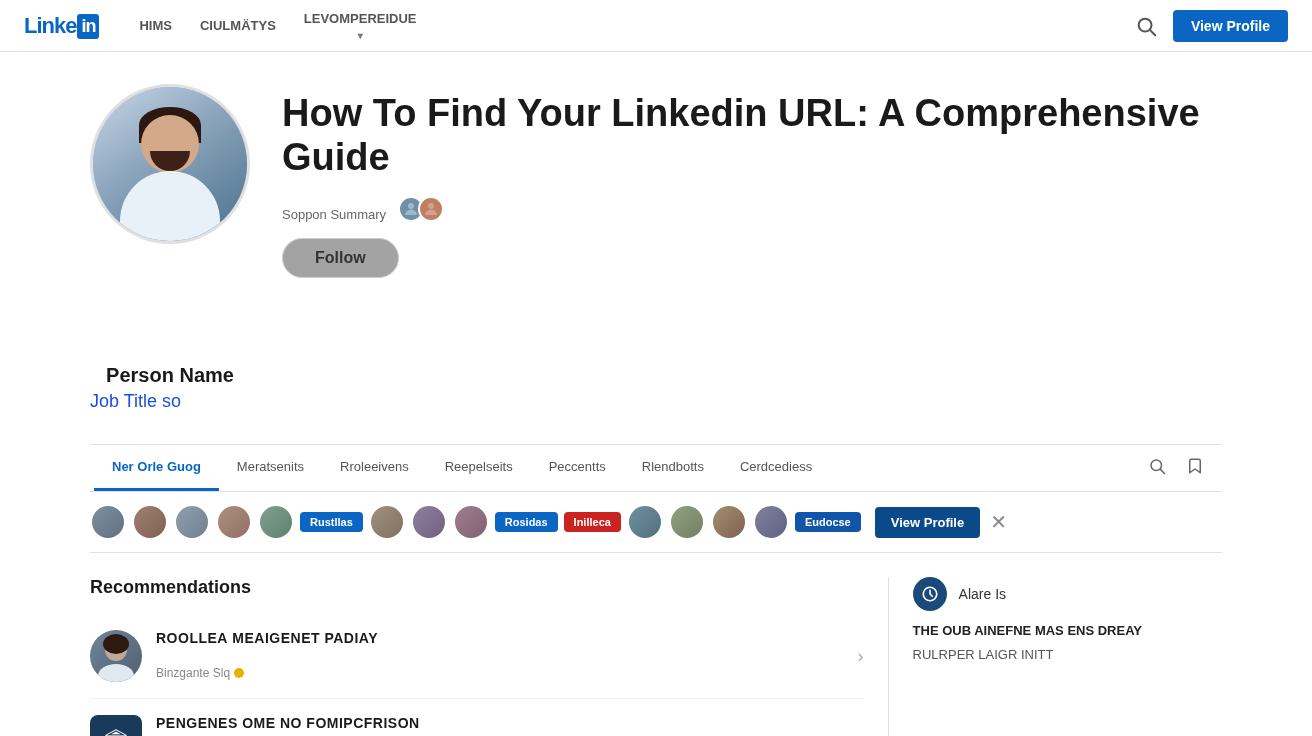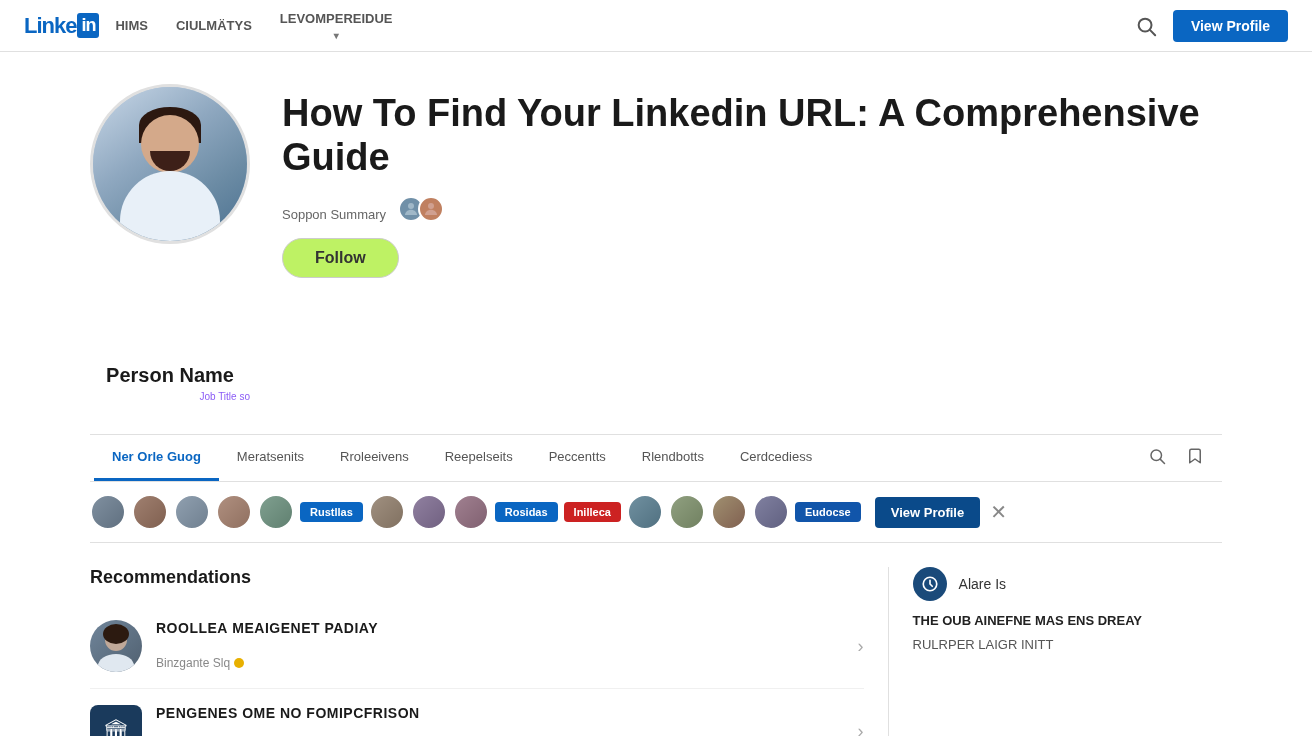--- a/index.html
+++ b/index.html
@@ -17,22 +17,22 @@
       padding: 0 24px;
       height: 52px;
       border-bottom: 1px solid #e0e0e0;
       background: #fff;
       position: sticky;
       top: 0;
       z-index: 100;
     }
     .logo {
       display: flex;
-      align-items: center;
-      margin-right: 16px;
+      align-items: flex-end;
+      margin-right: 40px;
       font-size: 22px;
       font-weight: 900;
       color: #0a66c2;
       letter-spacing: -1px;
     }
     .logo .logo-in {
       background: #0a66c2;
       color: #fff;
       padding: 2px 4px;
       border-radius: 3px;
@@ -169,23 +169,23 @@
       background: #3d2018;
     }
     .person-name {
       font-size: 20px;
       font-weight: 700;
       color: #1a1a1a;
       margin-top: 120px;
       text-align: center;
     }
     .person-title {
-      font-size: 10px;
-      color: #8b5cf6;
-      text-align: right;
+      font-size: 18px;
+      color: #1d4ed8;
+      text-align: left;
       margin-top: 4px;
     }
 
     .article-info { flex: 3; padding-top: 8px; }
     .article-title {
       font-size: 38px;
       font-weight: 800;
       color: #1a1a1a;
       line-height: 1.15;
       margin-bottom: 16px;
@@ -215,21 +215,21 @@
       align-items: center;
       justify-content: center;
       font-size: 10px;
       color: #fff;
       overflow: hidden;
     }
     .meta-avatar:nth-child(1) { background: #7090a8; margin-right: -6px; }
     .meta-avatar:nth-child(2) { background: #c08060; }
 
     .follow-btn {
-      background: #bef264;
+      background: #a3a3a3;
       border: 1px solid #ccc;
       border-radius: 24px;
       padding: 10px 32px;
       font-size: 16px;
       font-weight: 600;
       color: #333;
       cursor: pointer;
     }
 
     

